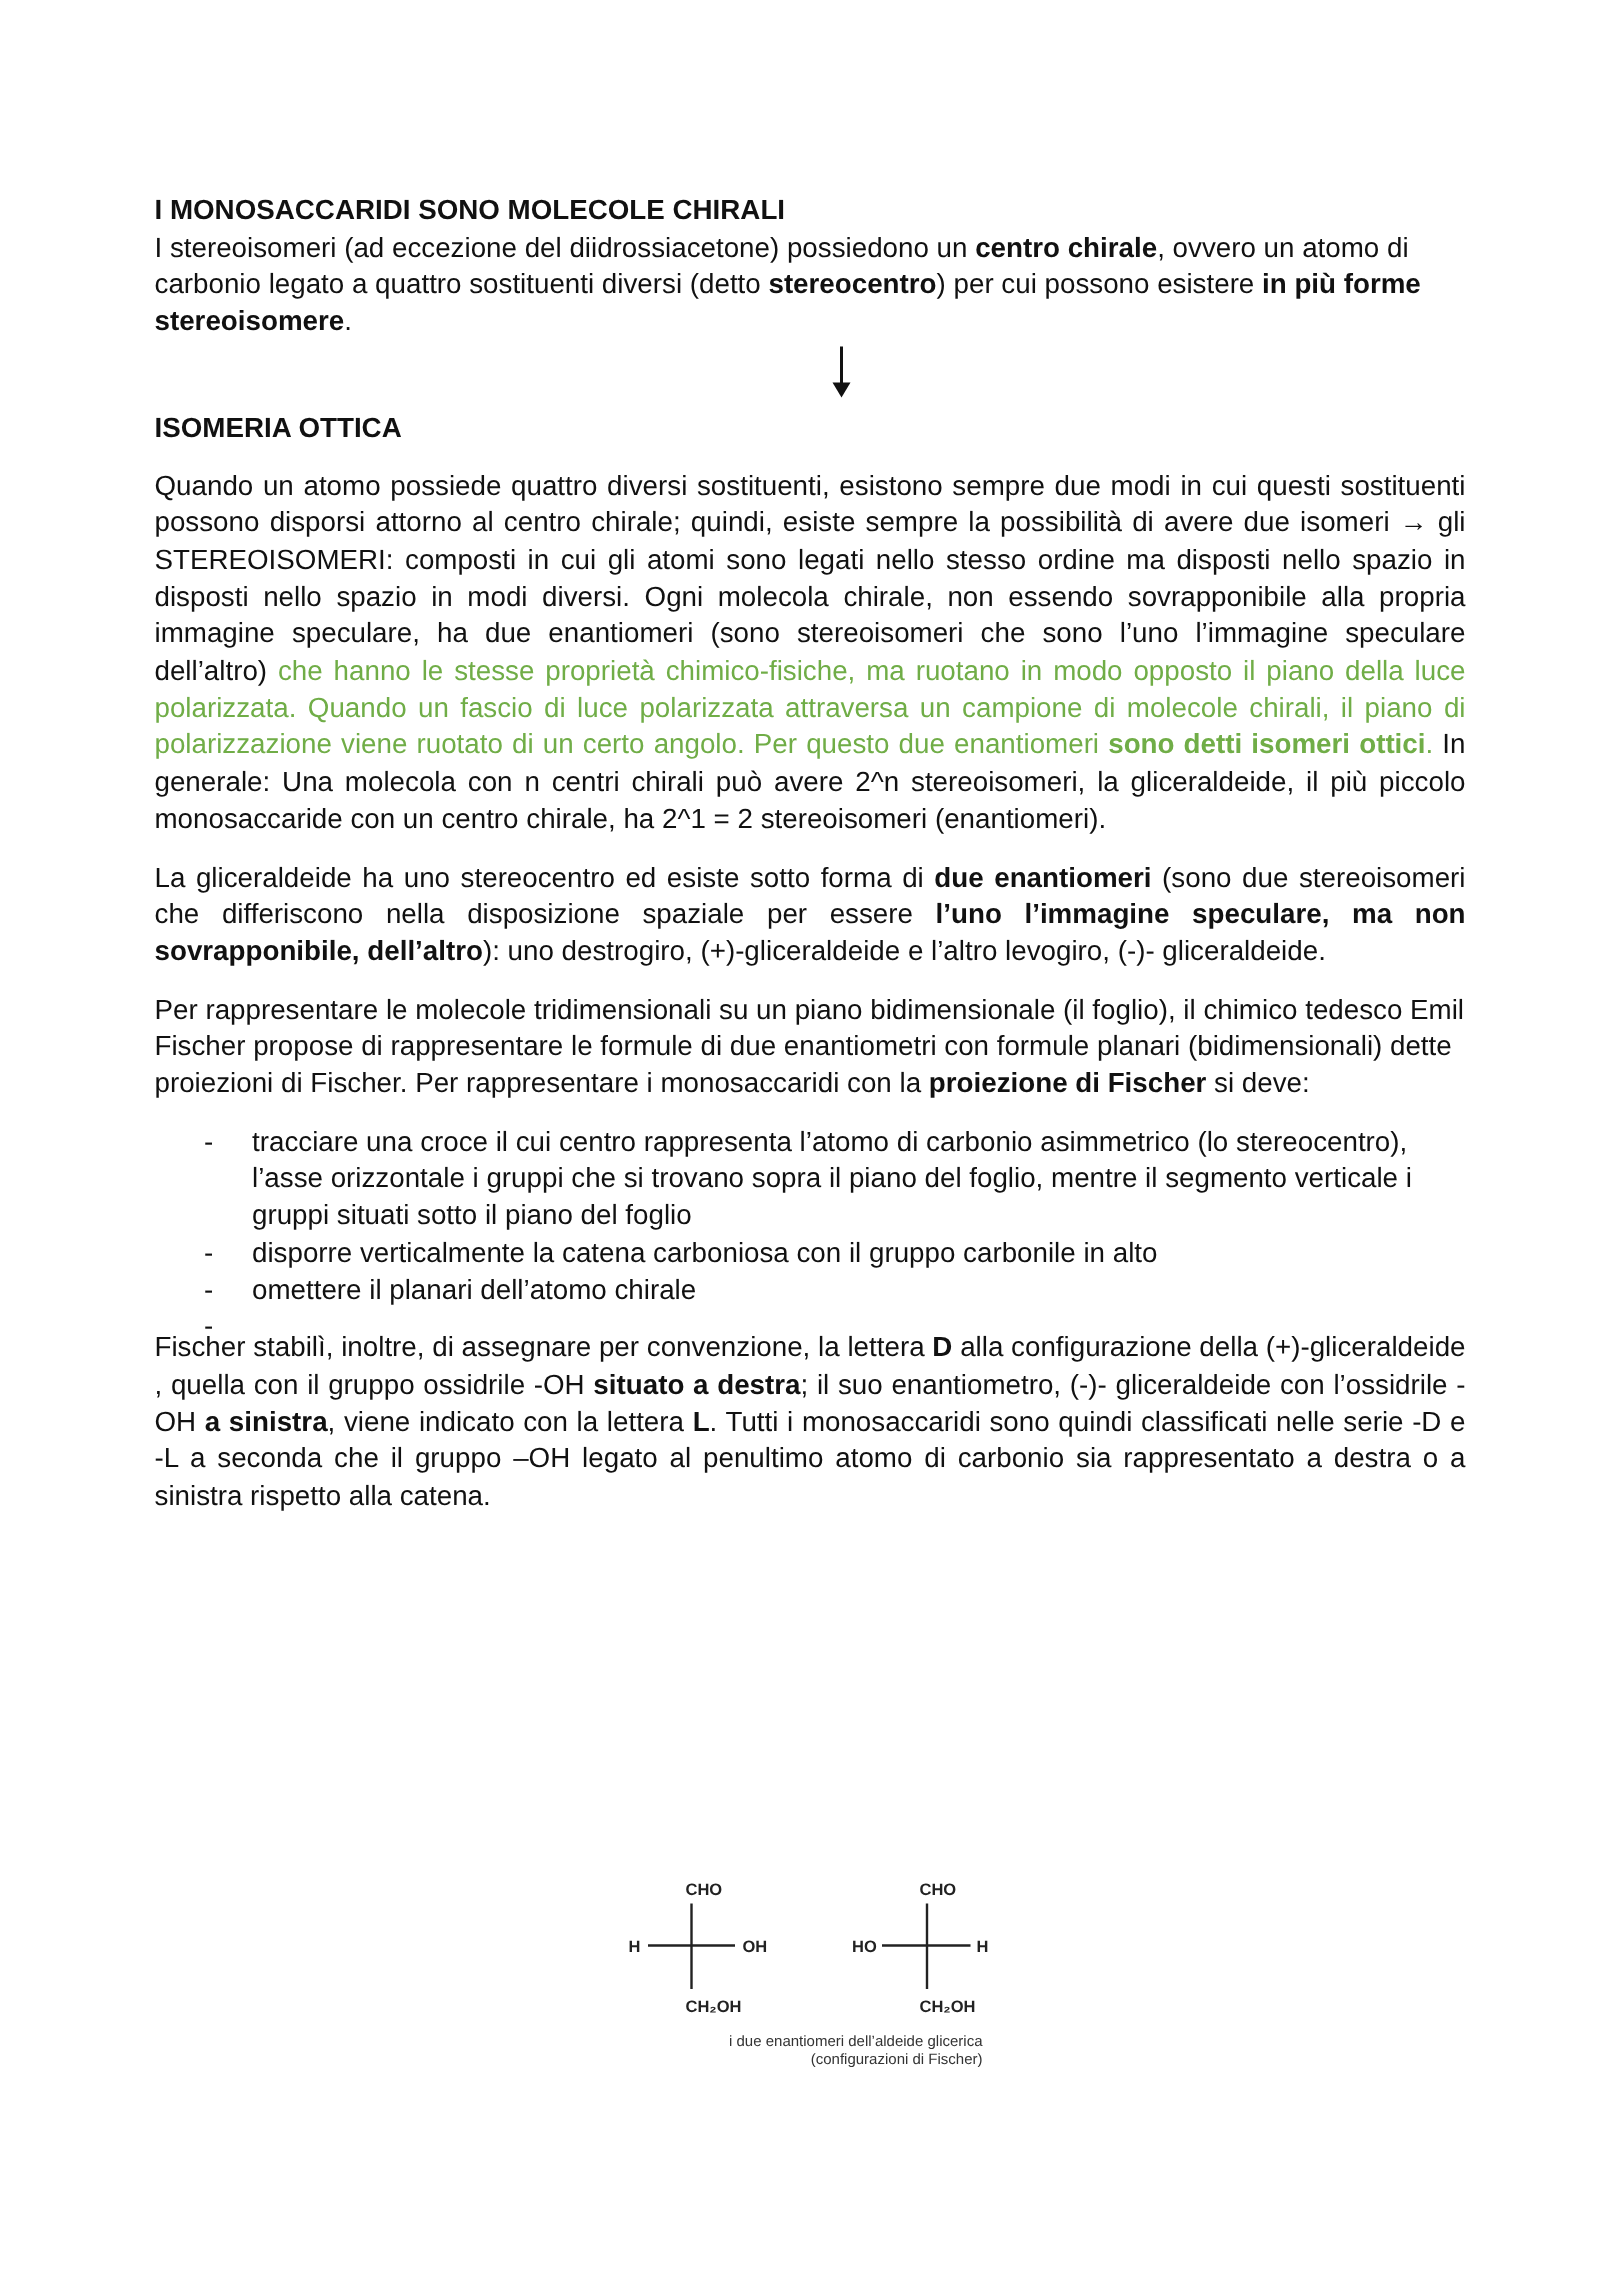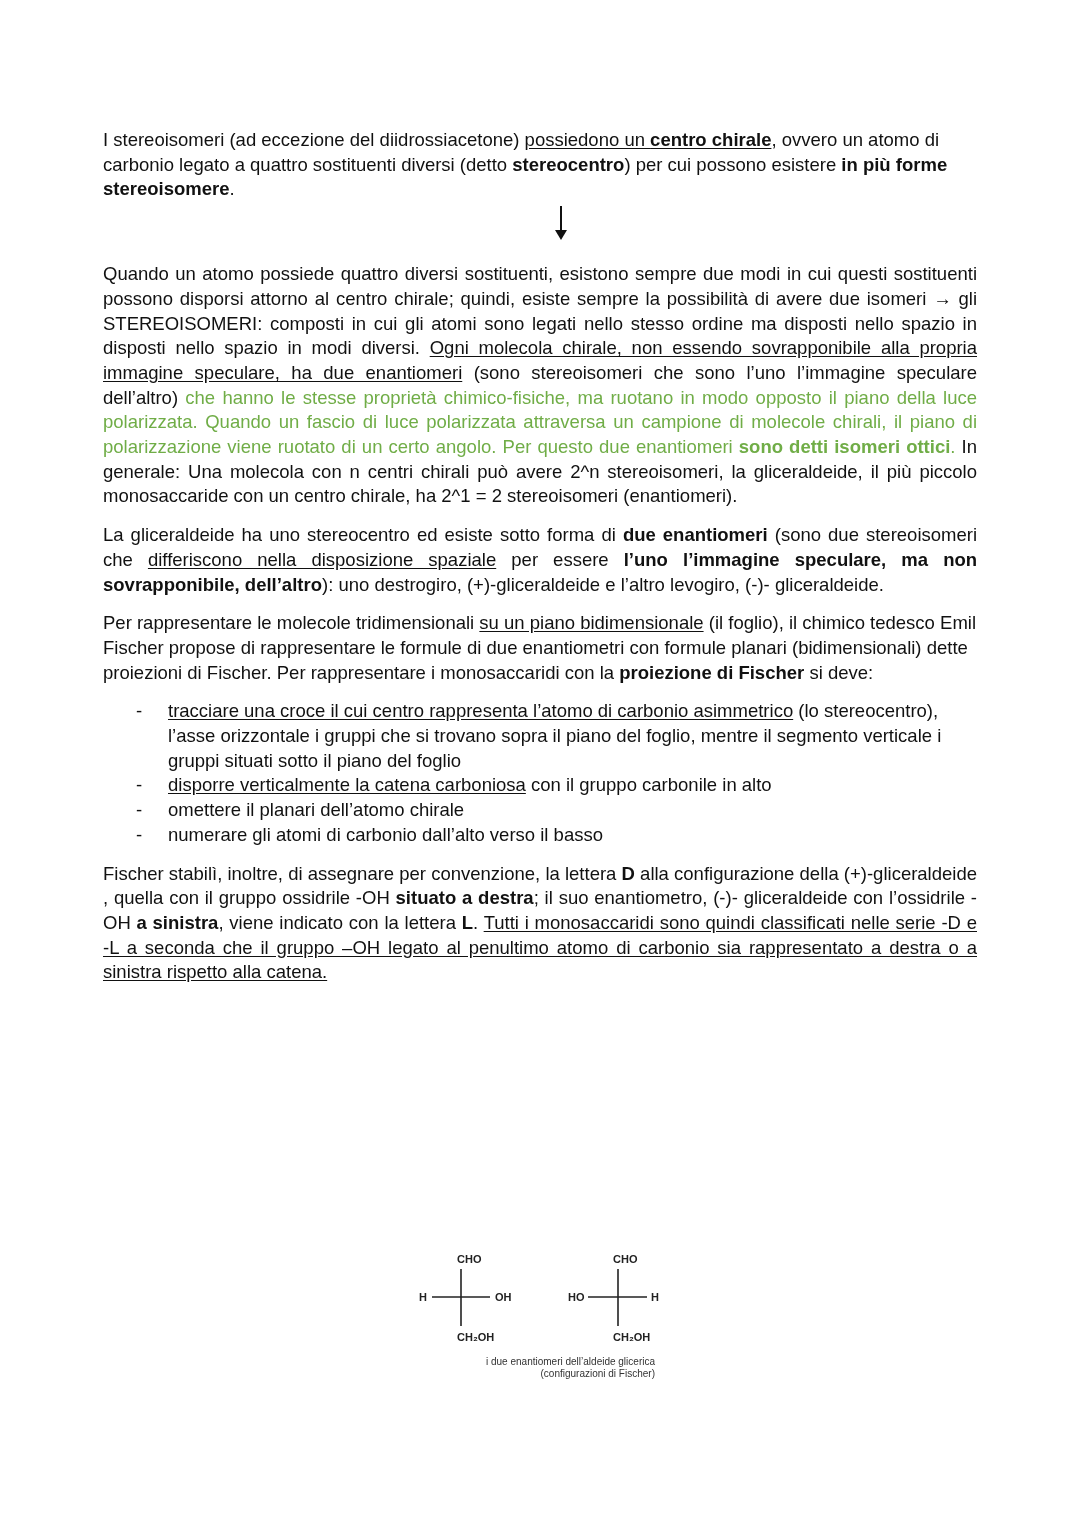--- a/index.html
+++ b/index.html
@@ -5,21 +5,21 @@
     html, body { margin: 0; padding: 0; background: #ffffff; }
     body { width: 1080px; height: 1527px; position: relative; overflow: hidden; }
     .page {
       position: absolute; left: 103px; top: 128px; width: 874px;
       font-family: "Liberation Sans", sans-serif;
       font-size: 18.5px; line-height: 24.7px; color: #111111;
     }
     .para { margin: 0; }
     .justify { text-align: justify; }
     .heading { font-weight: bold; margin: 0; }
-    .u { text-decoration: underline; text-underline-offset: 2px; }
+    .u { text-underline-offset: 2px; }
     .b { font-weight: bold; }
     .green { color: #70ad47; }
     .arrow-down {
       position: relative; height: 46px;
     }
     .arrow-down .shaft {
       position: absolute; left: 457px; top: 4px; width: 2px; height: 28px; background: #111;
     }
     .arrow-down .head {
       position: absolute; left: 452px; top: 28px; width: 0; height: 0;
@@ -37,47 +37,49 @@
     .fig-caption {
       position: absolute; left: 0; top: 112px; width: 240px; text-align: right;
       font-size: 10px; line-height: 12px; color: #333;
     }
   </style>
 </head>
 <body>
 
 <div class="page">
 
+  <p class="heading">I MONOSACCARIDI SONO MOLECOLE CHIRALI</p>
   <p class="para"><span>I stereoisomeri (ad eccezione del diidrossiacetone) </span><span class="u"><span>possiedono un </span><span class="b">centro chirale</span></span><span>, ovvero un atomo di carbonio legato a quattro sostituenti diversi (detto </span><span class="b">stereocentro</span><span>) per cui possono esistere </span><span class="b">in più forme stereoisomere</span><span>.</span></p>
 
   <div class="arrow-down">
     <div class="shaft"></div>
     <div class="head"></div>
   </div>
 
+  <p class="heading">ISOMERIA OTTICA</p>
 
   <div class="gap-m"></div>
 
   <p class="para justify"><span>Quando un atomo possiede quattro diversi sostituenti, esistono sempre due modi in cui questi sostituenti possono disporsi attorno al centro chirale; quindi, esiste sempre la possibilità di avere due isomeri → gli STEREOISOMERI: composti in cui gli atomi sono legati nello stesso ordine ma disposti nello spazio in disposti nello spazio in modi diversi. </span><span class="u">Ogni molecola chirale, non essendo sovrapponibile alla propria immagine speculare, ha due enantiomeri</span><span> (sono stereoisomeri che sono l’uno l’immagine speculare dell’altro) </span><span class="green">che hanno le stesse proprietà chimico-fisiche, ma ruotano in modo opposto il piano della luce polarizzata. Quando un fascio di luce polarizzata attraversa un campione di molecole chirali, il piano di polarizzazione viene ruotato di un certo angolo. Per questo due enantiomeri </span><span class="green b">sono detti isomeri ottici</span><span class="green">.</span><span> In generale: Una molecola con n centri chirali può avere 2^n stereoisomeri, la gliceraldeide, il più piccolo monosaccaride con un centro chirale, ha 2^1 = 2 stereoisomeri (enantiomeri).</span></p>
 
   <div class="gap-m"></div>
 
   <p class="para justify"><span>La gliceraldeide ha uno stereocentro ed esiste sotto forma di </span><span class="b">due enantiomeri</span><span> (sono due stereoisomeri che </span><span class="u">differiscono nella disposizione spaziale</span><span> per essere </span><span class="b">l’uno l’immagine speculare, ma non sovrapponibile, dell’altro</span><span>): uno destrogiro, (+)-gliceraldeide  e l’altro levogiro, (-)- gliceraldeide.</span></p>
 
   <div class="gap-m"></div>
 
   <p class="para"><span>Per rappresentare le molecole tridimensionali </span><span class="u">su un piano bidimensionale</span><span> (il foglio), il chimico tedesco Emil Fischer propose di rappresentare le formule di due enantiometri con formule planari (bidimensionali) dette proiezioni di Fischer. Per rappresentare i monosaccaridi con la </span><span class="b">proiezione di Fischer</span><span> si deve:</span></p>
 
   <div class="gap-m"></div>
 
   <ul class="dash">
     <li><span class="dash-mark">-</span><span class="u">tracciare una croce il cui centro rappresenta l’atomo di carbonio asimmetrico</span><span> (lo stereocentro), l’asse orizzontale i gruppi che si trovano sopra il piano del foglio, mentre il segmento verticale i gruppi situati sotto il piano del foglio</span></li>
     <li><span class="dash-mark">-</span><span class="u">disporre verticalmente la catena carboniosa</span><span> con il gruppo carbonile in alto</span></li>
     <li><span class="dash-mark">-</span><span>omettere il planari dell’atomo chirale</span></li>
-    <li><span class="dash-mark">-</span><span>numerare gli atomi di carbonio dall’alto verso il basso</span></li>
+    <li><span class="dash-mark">-</span></li>
   </ul>
 
   <div class="gap-m"></div>
 
   <p class="para justify"><span>Fischer stabilì, inoltre, di assegnare per convenzione, la lettera </span><span class="b">D</span><span> alla configurazione della (+)-gliceraldeide , quella con il gruppo ossidrile -OH </span><span class="b">situato a destra</span><span>; il suo enantiometro, (-)- gliceraldeide con l’ossidrile -OH </span><span class="b">a sinistra</span><span>, viene indicato con la lettera </span><span class="b">L</span><span>. </span><span class="u">Tutti i monosaccaridi sono quindi classificati nelle serie -D e -L a seconda che il gruppo –OH legato al penultimo atomo di carbonio sia rappresentato a destra o a sinistra rispetto alla catena.</span></p>
 </div>
 
 <div class="figure">
   <svg width="260" height="110" viewBox="0 0 260 110" style="position:absolute;left:0;top:0;">
     <g font-family="Liberation Sans, sans-serif" font-size="11" font-weight="bold" fill="#222">

